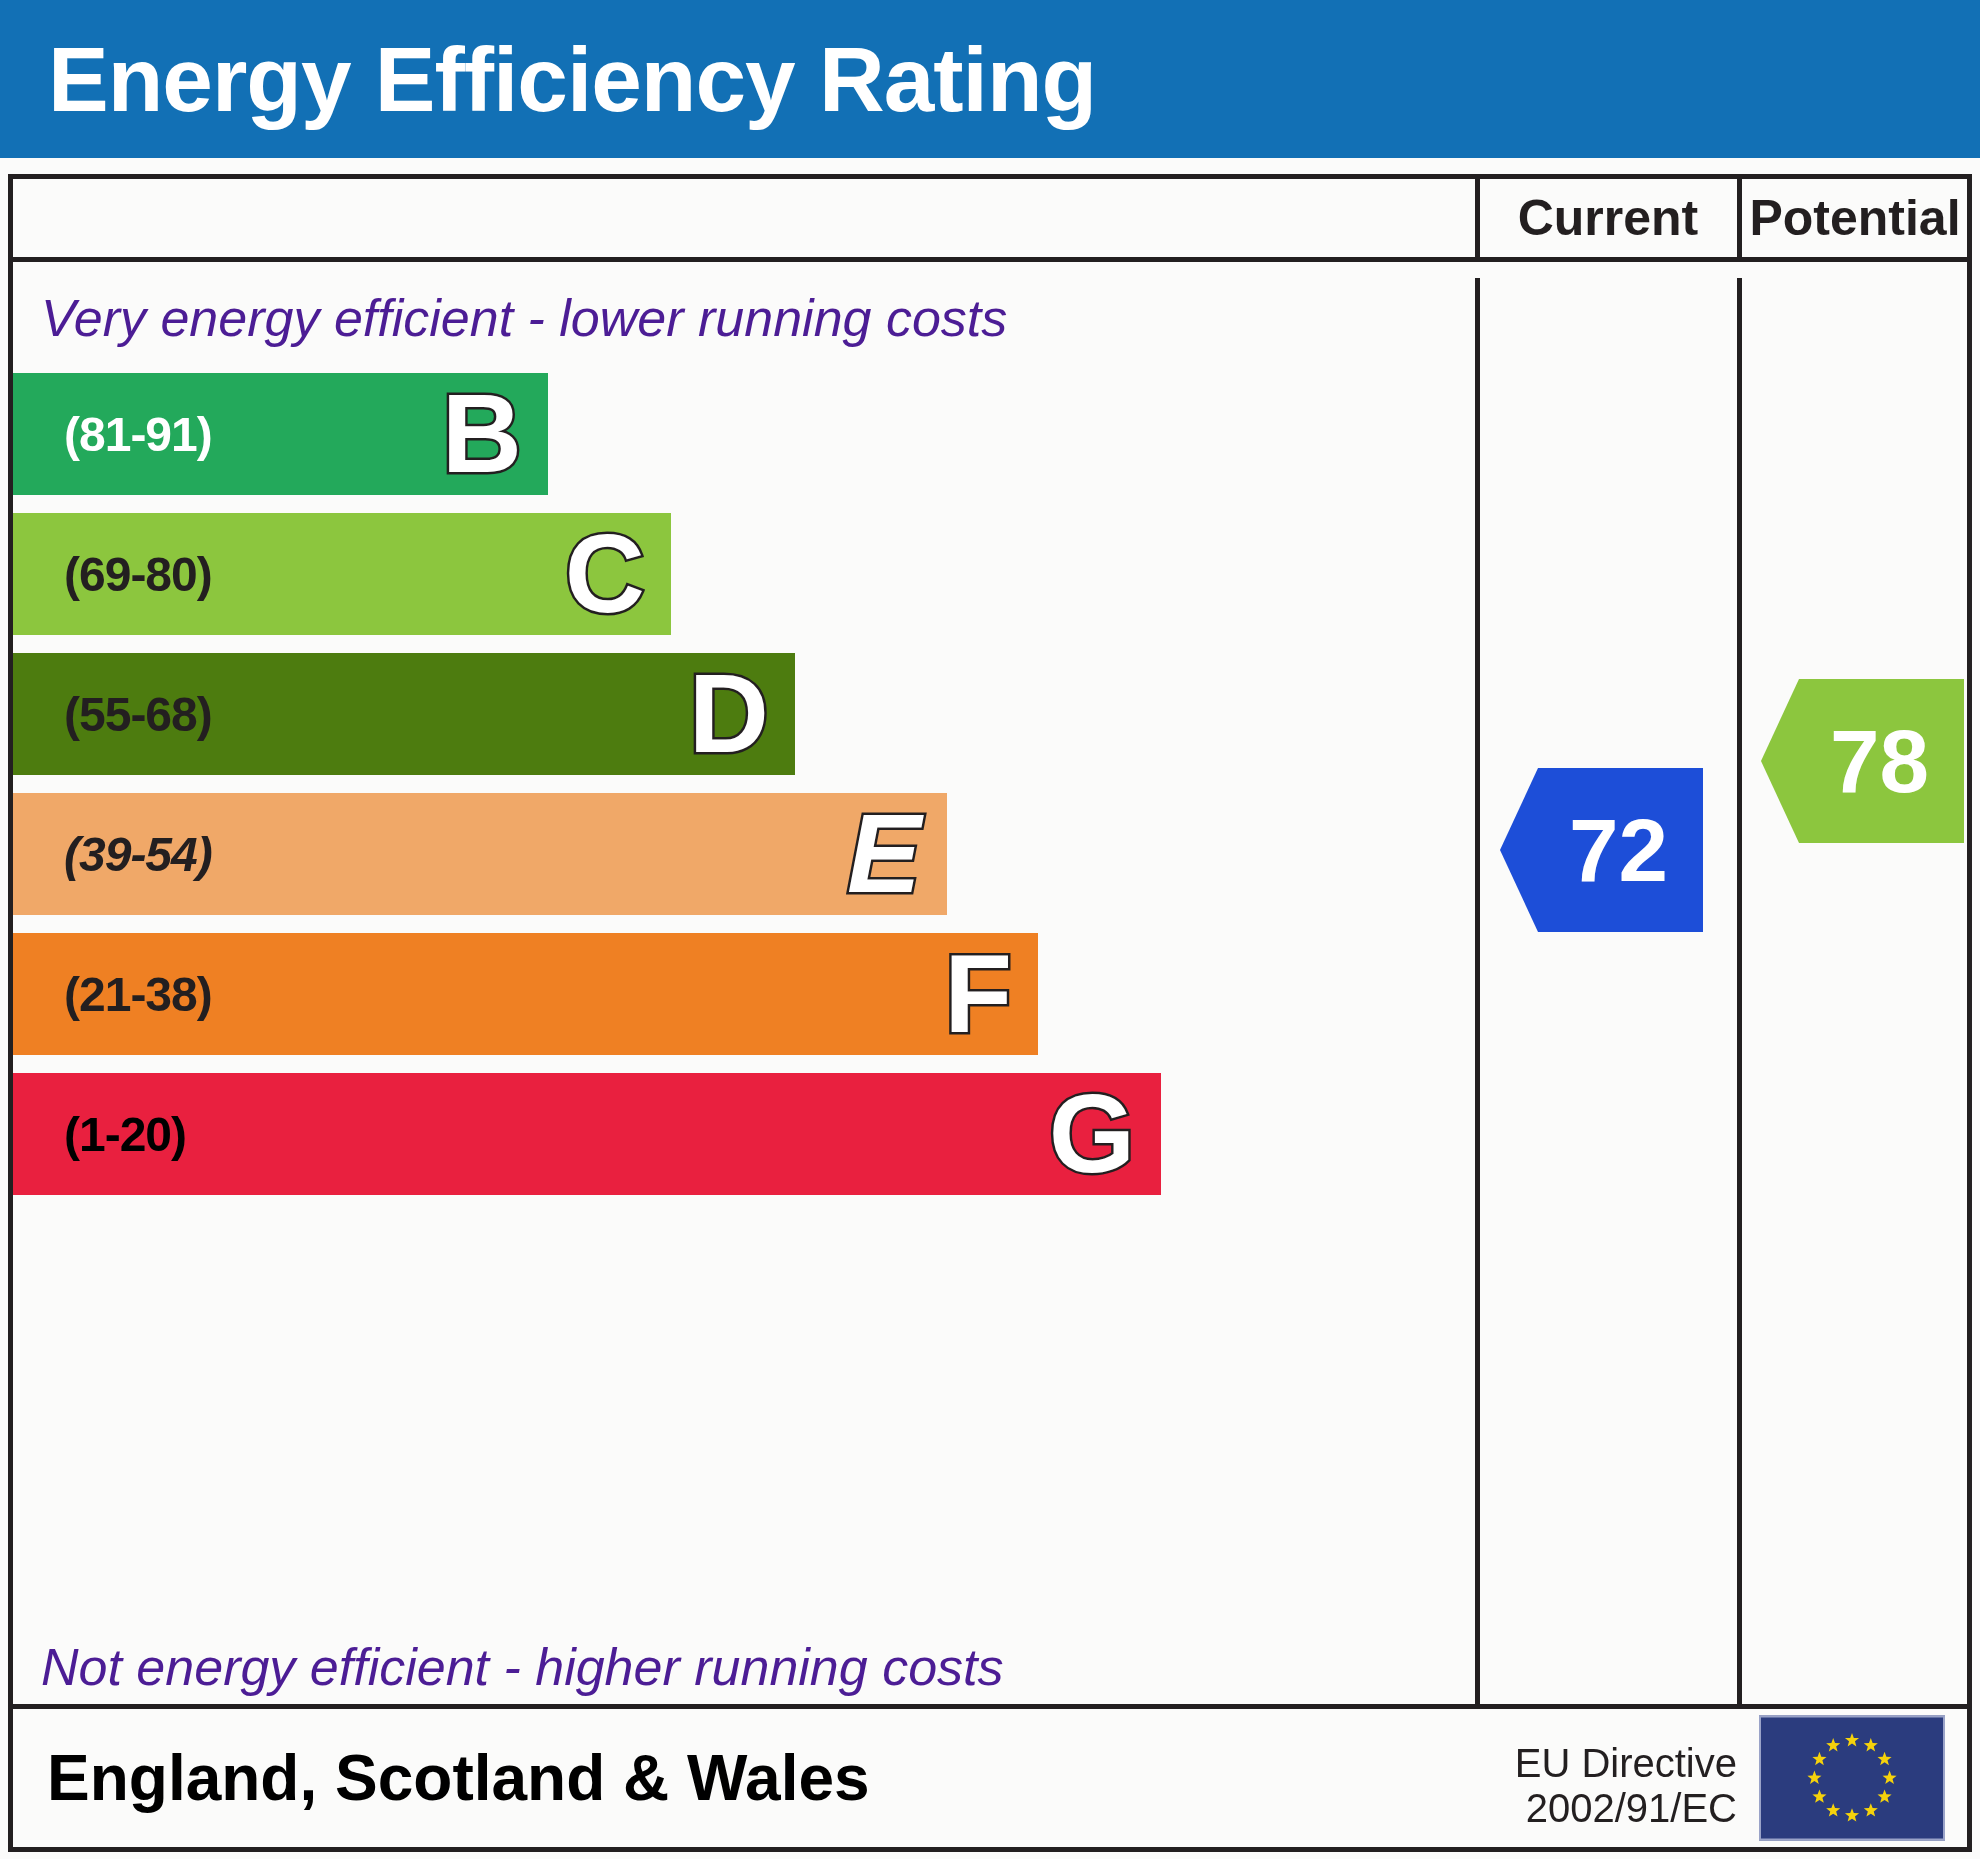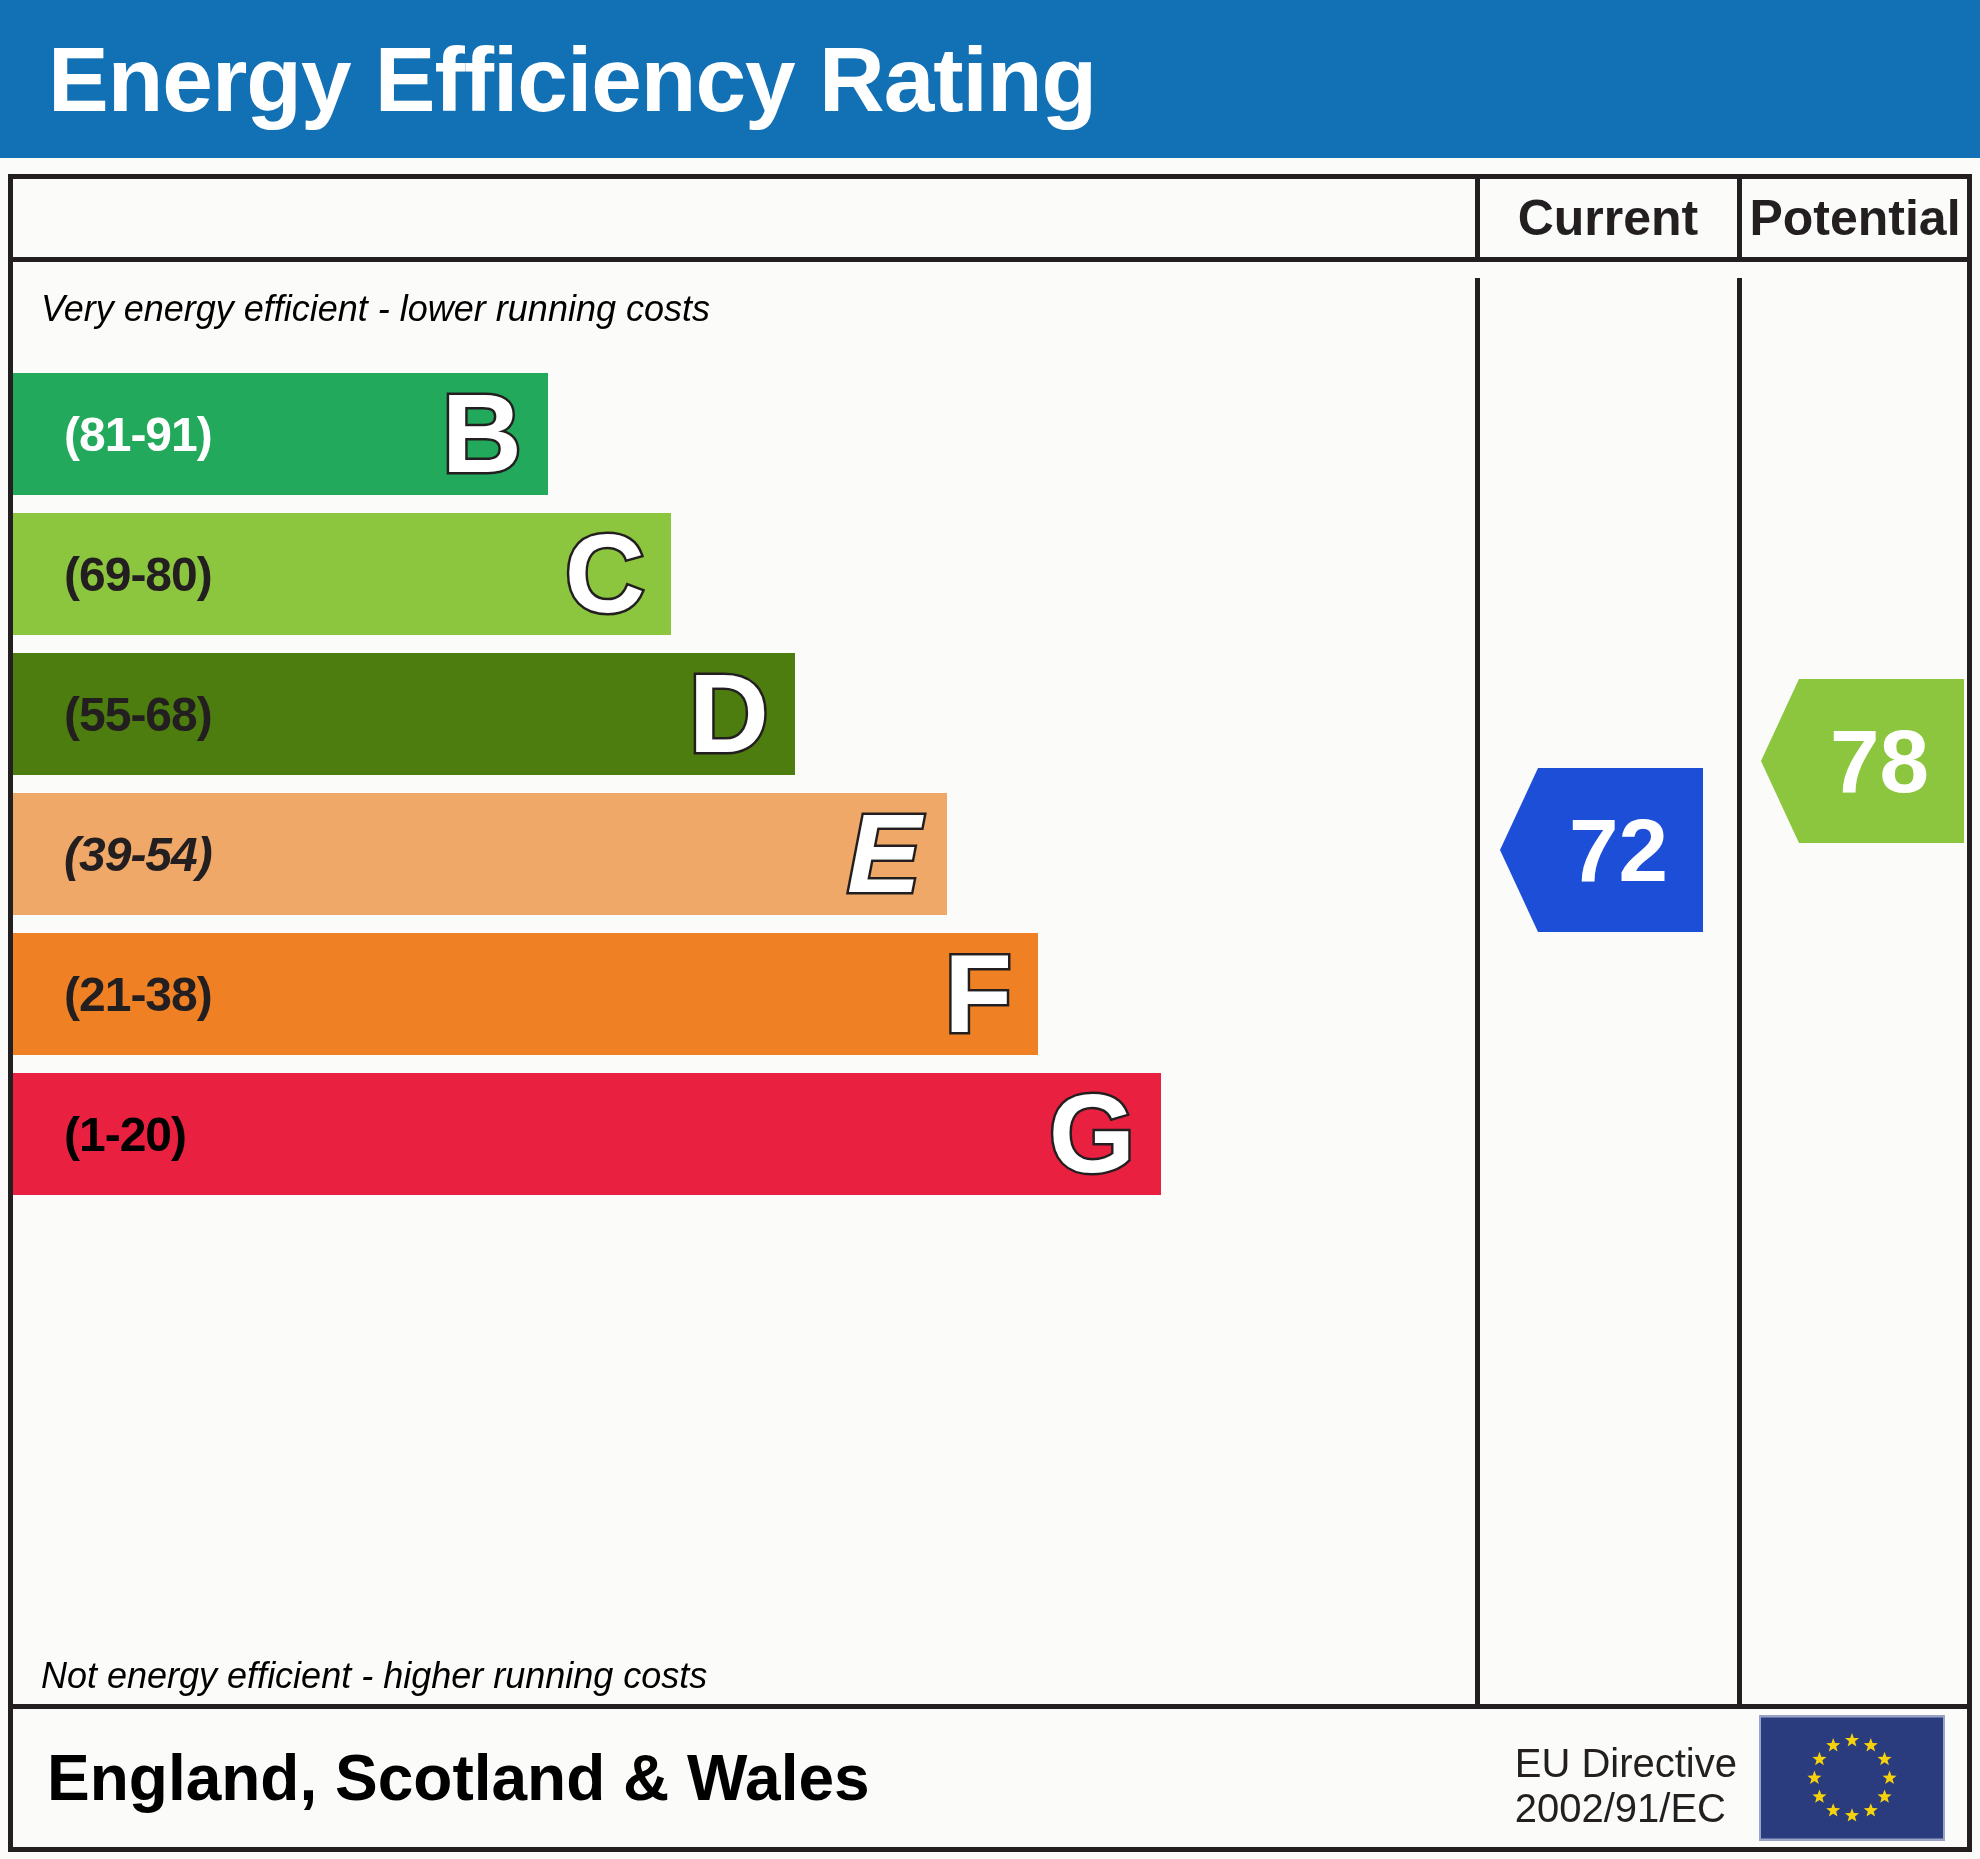--- a/index.html
+++ b/index.html
@@ -60,22 +60,22 @@
   .vrule-1{left:1462px;}
   .vrule-2{left:1724px;}
 
   
   .chart-body{
     position:absolute;left:0;top:99px;width:1462px;height:1427px;
   }
   .caption{
     position:absolute;left:28px;
     font-style:italic;
-    font-size:36px;
-    color:#000000;
+    font-size:52px;
+    color:#4c1d95;
     white-space:nowrap;
     text-align:right;
   }
   .caption-top{top:10px;}
   .caption-bottom{bottom:8px;}
 
   .bands{
     position:absolute;left:0;top:95px;width:100%;
   }
   .band{
@@ -125,21 +125,21 @@
   }
   .region{
     font-size:64px;font-weight:bold;color:#000;
     margin-left:34px;white-space:nowrap;
   }
   .eu-block{
     position:absolute;right:22px;top:50%;transform:translateY(-50%);
     display:flex;align-items:center;gap:22px;
   }
   .eu-text{
-    font-size:40px;line-height:1.12;color:#231f20;text-align:left;margin-top:15px;
+    font-size:40px;line-height:1.12;color:#231f20;text-align:right;margin-top:15px;
   }
   .eu-flag{
     position:relative;width:186px;height:125px;
     background:#2b3c7e;border:2px solid #9aa3c8;box-sizing:border-box;
   }
   .eu-flag svg{display:block;}
 </style>
 </head>
 <body>
 

